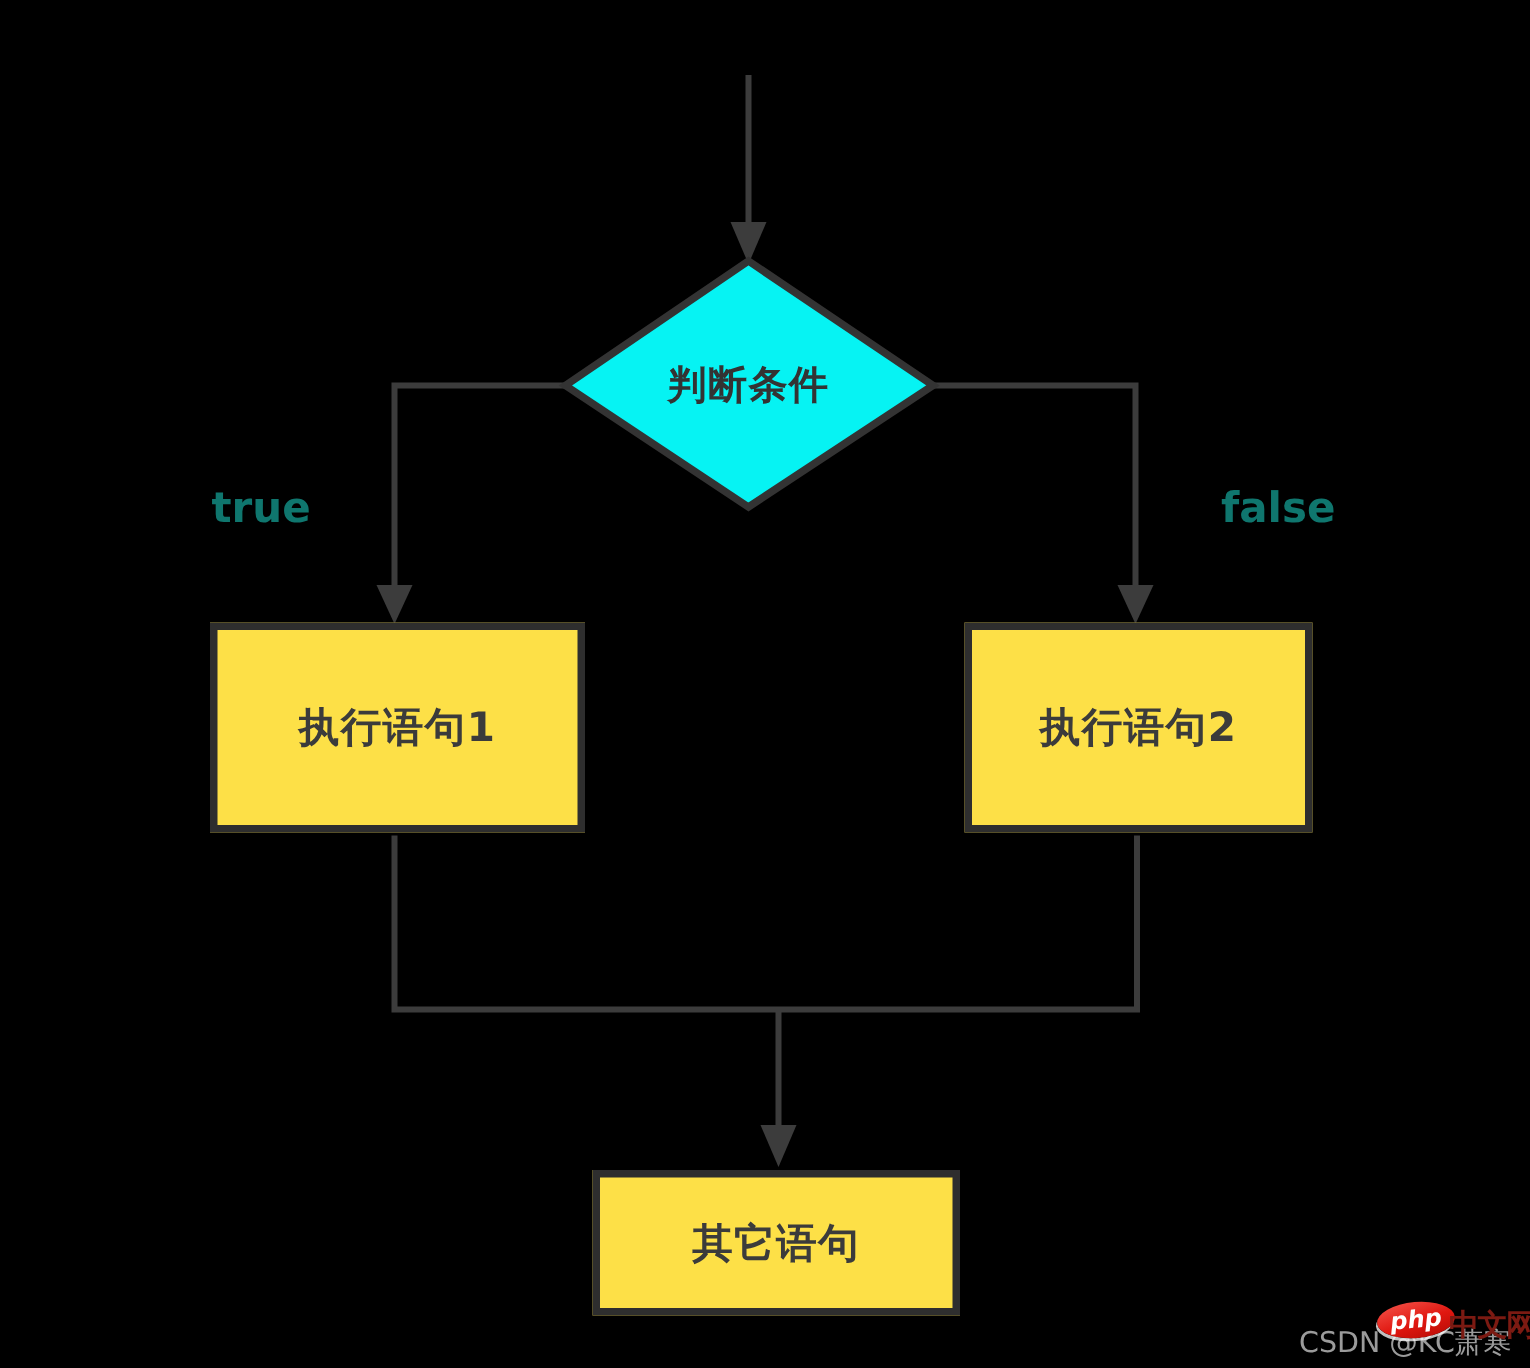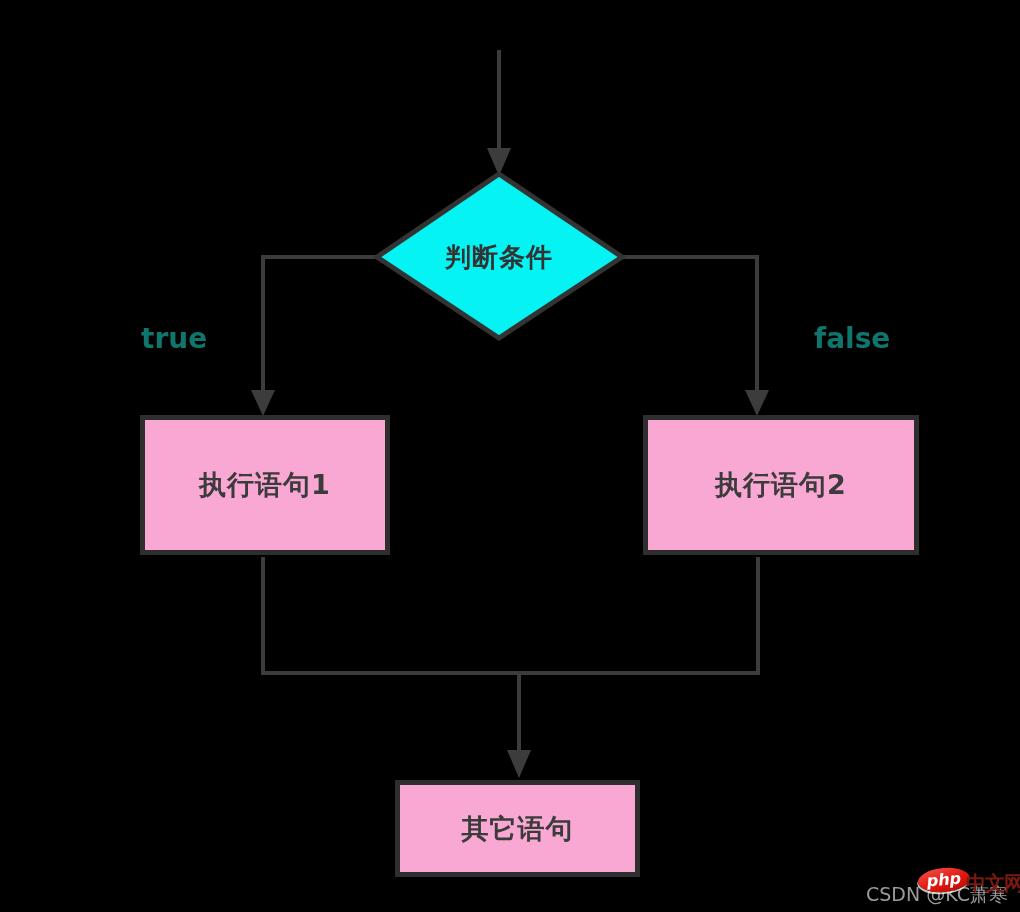--- a/index.html
+++ b/index.html
@@ -16,35 +16,35 @@
     overflow: hidden;
   }
   #connector-layer {
     position: absolute;
     left: 0;
     top: 0;
   }
   .flow-box {
     position: absolute;
     box-sizing: border-box;
-    background: #f9a8d4;
+    background: #fde047;
     border: 5px solid #2e2e2e;
     display: flex;
     align-items: center;
     justify-content: center;
   }
   .flow-box-label {
     font-size: 27px;
     font-weight: bold;
     color: #3b3b3b;
     letter-spacing: 1px;
     white-space: nowrap;
   }
   #box-true  { left: 140px; top: 415px; width: 250px; height: 140px; }
-  #box-false { left: 643px; top: 415px; width: 276px; height: 140px; }
+  #box-false { left: 643px; top: 415px; width: 232px; height: 140px; }
   #box-merge { left: 395px; top: 780px; width: 245px; height: 97px; }
   #decision-label {
     position: absolute;
     left: 499px;
     top: 257px;
     transform: translate(-50%, -50%);
     font-size: 26px;
     font-weight: bold;
     color: #333333;
     letter-spacing: 1px;

